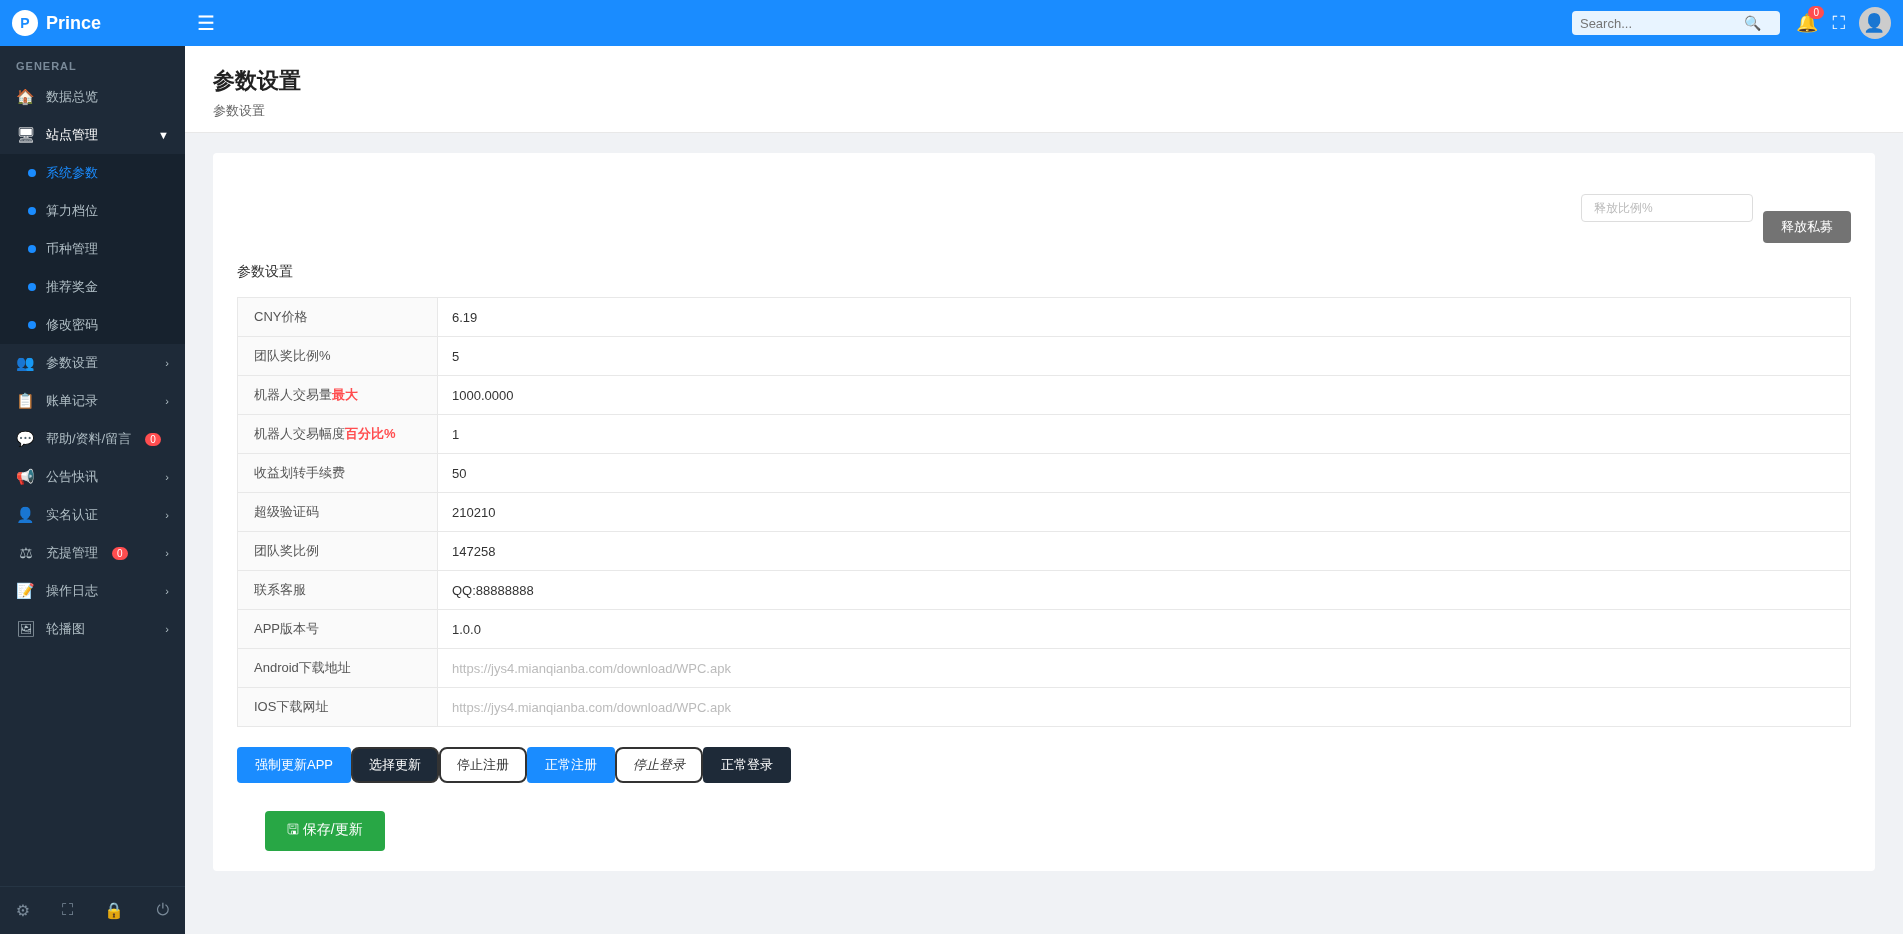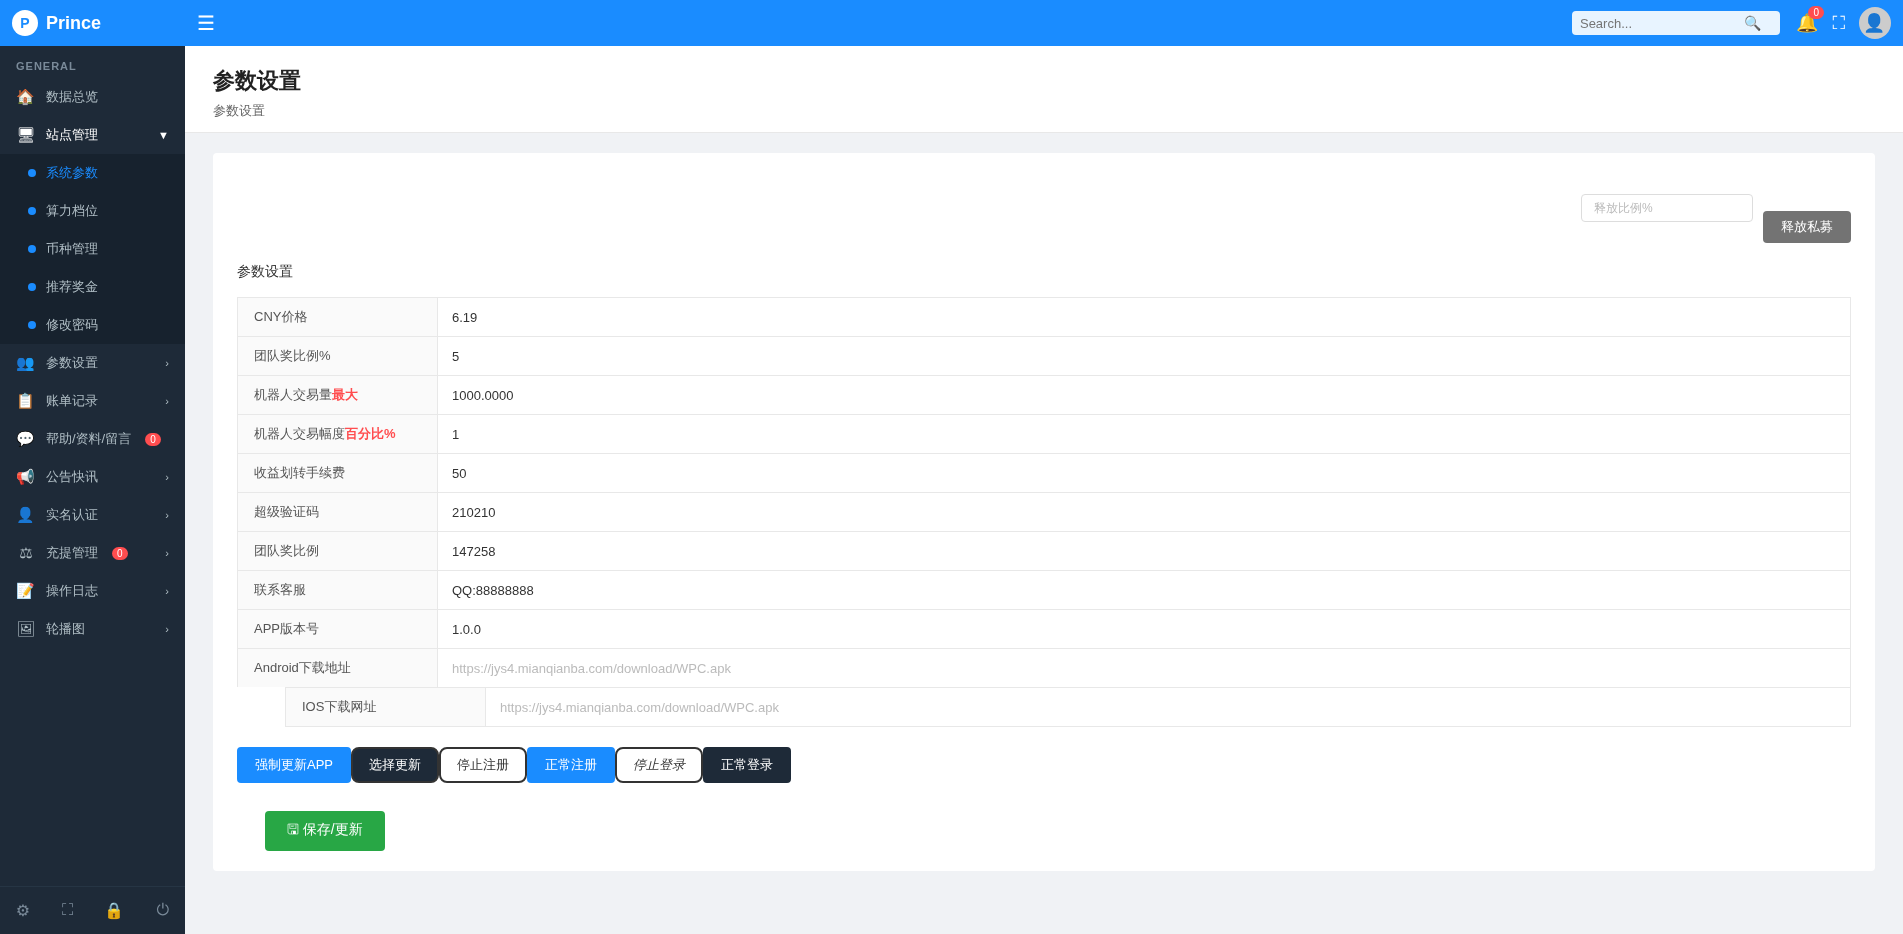--- a/index.html
+++ b/index.html
@@ -237,21 +237,21 @@
       color: #333;
       margin-bottom: 16px;
       font-weight: 500;
     }
     .form-row {
       display: flex;
       align-items: center;
       border: 1px solid #e8e8e8;
       border-bottom: none;
     }
-    .form-row:last-child { border-bottom: 1px solid #e8e8e8; margin-left: 48px; }
+    .form-row:last-child { border-bottom: 1px solid #e8e8e8; }
     .form-label {
       width: 200px;
       min-width: 200px;
       text-align: left;
       padding: 10px 16px;
       font-size: 13px;
       color: #555;
       background: #fafafa;
       border-right: 1px solid #e8e8e8;
     }

